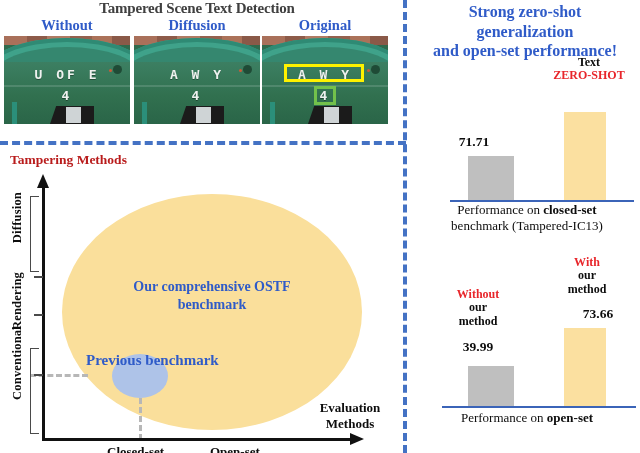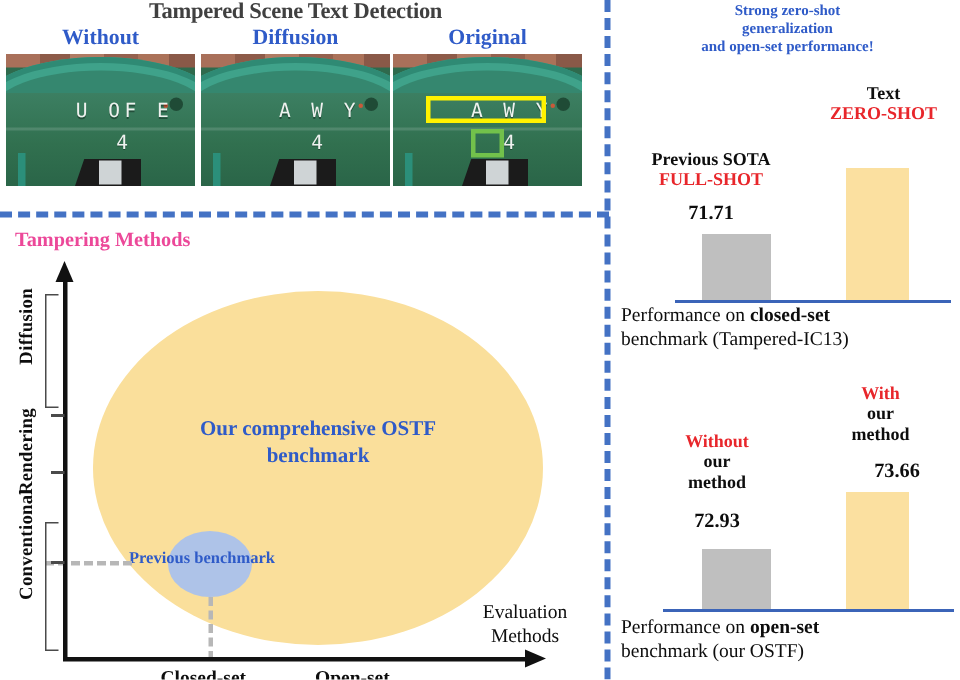--- a/index.html
+++ b/index.html
@@ -101,43 +101,42 @@
     clip-path: polygon(14% 0, 100% 0, 100% 100%, 0 100%);
   }
   .scene .hole i {
     position: absolute; left: 36%; top: 8%; width: 34%; height: 84%;
     background: #cfd4d6;
   }
   .stencil {
     position: absolute;
     color: #eef2ef;
     font-family: "DejaVu Sans Mono", monospace;
-    font-weight: normal;
+    font-weight: bold;
     font-size: 13px;
     letter-spacing: 3px;
     text-shadow: 0 1px 0 rgba(0,0,0,0.35);
     white-space: nowrap;
-    margin-left: 16px;
   }
   .stencil-top { left: 0; width: 100%; text-align: center; top: 31px; }
   .stencil-bot { left: 0; width: 100%; text-align: center; top: 52px; }
 
   #box-word {
     position: absolute; left: 22px; top: 28px; width: 80px; height: 18px;
     border: 3px solid #FFF200; box-sizing: border-box;
   }
   #box-digit {
     position: absolute; left: 52px; top: 50px; width: 22px; height: 19px;
     border: 3px solid #72C14B; box-sizing: border-box;
   }
 
   
   #plot-heading {
     left: 10px; top: 152px;
-    font-weight: bold; font-size: 13.5px; color: #ec4899;
+    font-weight: bold; font-size: 13.5px; color: #b91c1c;
   }
   #plot-area {
     left: 0px; top: 168px; width: 400px; height: 285px;
   }
   #axis-y {
     position: absolute; left: 42px; top: 18px; width: 3px; height: 254px;
     background: #111;
   }
   #axis-y-arrow {
     position: absolute; left: 37px; top: 6px; width: 0; height: 0;
@@ -185,41 +184,41 @@
     position: absolute; left: 92px; top: 110px; width: 240px;
     text-align: center;
     font-weight: bold; font-size: 14px; color: #2F5BC8; line-height: 1.25;
   }
   #ellipse-prev {
     position: absolute; left: 112px; top: 186px; width: 56px; height: 44px;
     border-radius: 50%;
     background: #AEC3E8;
   }
   #ellipse-prev-label {
-    position: absolute; left: 86px; top: 198px;
-    font-weight: bold; font-size: 11px; color: #2F5BC8; white-space: nowrap;
+    position: absolute; left: 86px; top: 184px;
+    font-weight: bold; font-size: 15px; color: #2F5BC8; white-space: nowrap;
   }
   #leader-vertical {
     position: absolute; left: 139px; top: 230px; width: 0; height: 42px;
     border-left: 3px dashed #B7B7B7;
   }
   #leader-horizontal {
     position: absolute; left: 30px; top: 206px; width: 58px; height: 0;
     border-top: 3px dashed #B7B7B7;
   }
   .xtick-label {
     position: absolute; top: 276px;
     font-weight: bold; font-size: 13px; color: #0d0d0d;
   }
   #xlabel-closed { left: 107px; }
   #xlabel-open   { left: 210px; }
   #xaxis-title {
     position: absolute; left: 300px; top: 232px; width: 100px;
     text-align: center;
-    font-weight: normal; font-size: 13px; color: #0d0d0d; line-height: 1.2;
+    font-weight: bold; font-size: 13px; color: #0d0d0d; line-height: 1.2;
   }
 
   
   .bar-chart { position: absolute; left: 414px; width: 226px; }
   #chart-closed { top: 56px; height: 170px; }
   #chart-open   { top: 252px; height: 196px; }
 
   .plot-box { position: absolute; left: 0; right: 0; top: 0; bottom: 0; }
 
   .bar {
@@ -243,21 +242,21 @@
     font-size: 12px;
     line-height: 1.12;
     color: #0d0d0d;
   }
   .red { color: #E8262B; }
 
   .baseline {
     position: absolute; height: 2.5px; background: #3B64B8;
   }
   .chart-caption {
-    position: absolute; 
+    position: absolute; text-align: center;
     font-size: 13px; color: #0d0d0d; line-height: 1.2;
     width: 226px; left: 0;
   }
   .chart-caption b { font-weight: bold; }
 </style>
 </head>
 <body>
 
 <div class="abs" id="divider-vertical"></div>
 <div class="abs" id="divider-horizontal"></div>
@@ -353,33 +352,29 @@
 
   <div class="xtick-label" id="xlabel-closed">Closed-set</div>
   <div class="xtick-label" id="xlabel-open">Open-set</div>
 
   <div id="xaxis-title">
     <span>Evaluation</span><br>
     <span>Methods</span>
   </div>
 </div>
 
-<div class="abs" id="right-headline" style="left:410px; top:2px; width:230px; text-align:center; font-weight:bold; font-size:10px; color:#2F5BC8; line-height:1.22;">
+<div class="abs" id="right-headline" style="left:410px; top:2px; width:230px; text-align:center; font-weight:bold; font-size:16px; color:#2F5BC8; line-height:1.22;">
   <span>Strong zero-shot</span><br>
   <span>generalization</span><br>
   <span>and open-set performance!</span>
 </div>
 
 <div class="bar-chart" id="chart-closed">
   <div class="plot-box">
 
-    <div class="bar-caption" style="left:0px; top:44px; width:120px;">
-      <span>Previous SOTA</span><br>
-      <span class="red">FULL-SHOT</span>
-    </div>
     <div class="bar-caption" style="left:124px; top:0px; width:102px;">
       <span>Text</span><br>
       <span class="red">ZERO-SHOT</span>
     </div>
 
     <div class="bar-value" style="left:24px; top:78px; width:72px;">71.71</div>
     <div class="bar-value" style="left:130px; top:38px; width:90px;margin-top:35px;">82.17</div>
 
     <div class="bar bar-prev" style="left:54px;  width:46px; height:44px; bottom:26px;"></div>
     <div class="bar bar-ours" style="left:150px; width:42px; height:88px; bottom:26px;"></div>
@@ -400,26 +395,25 @@
       <span class="red">Without</span><br>
       <span>our</span><br>
       <span>method</span>
     </div>
     <div class="bar-caption" style="left:124px; top:4px; width:98px;">
       <span class="red">With</span><br>
       <span>our</span><br>
       <span>method</span>
     </div>
 
-    <div class="bar-value" style="left:20px;  top:87px; width:88px;">72.93</div>
+    <div class="bar-value" style="left:20px;  top:87px; width:88px;">39.99</div>
     <div class="bar-value" style="left:138px; top:54px; width:92px;">73.66</div>
 
     <div class="bar bar-prev" style="left:54px;  width:46px; height:40px; bottom:42px;"></div>
     <div class="bar bar-ours" style="left:150px; width:42px; height:78px; bottom:42px;"></div>
 
     <div class="baseline" style="left:28px; right:4px; bottom:40px;"></div>
 
     <div class="chart-caption" style="top:158px;">
       <span>Performance on </span><b>open-set</b><br>
-      <span>benchmark (our OSTF)</span>
     </div>
   </div>
 </div>
 
 </body></html>

